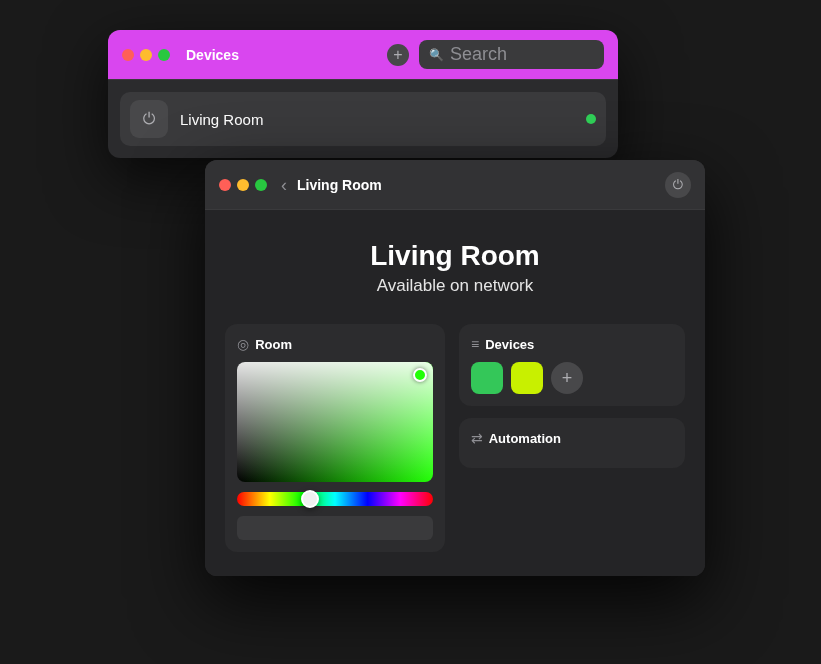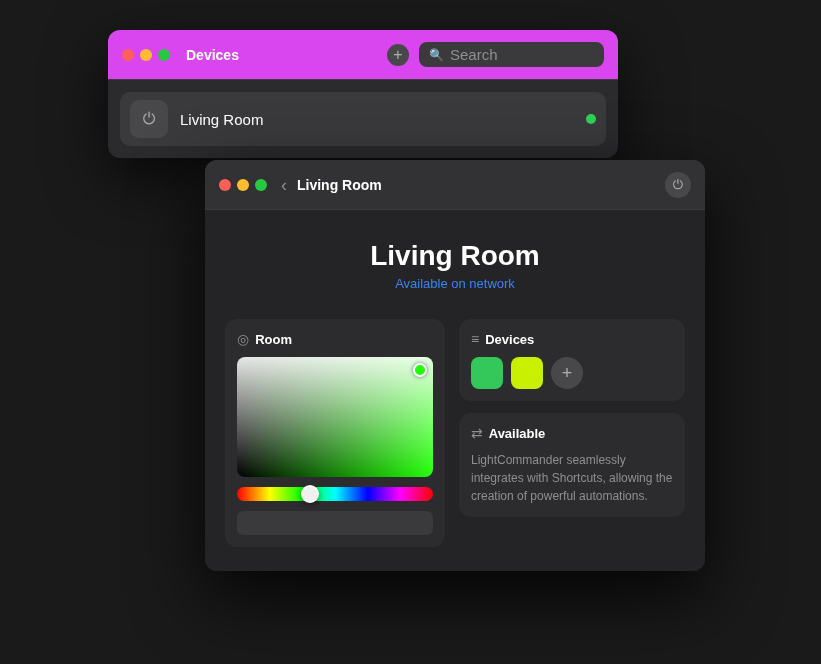--- a/index.html
+++ b/index.html
@@ -90,21 +90,21 @@
     .devices-search-icon {
       color: #8e8e93;
       font-size: 12px;
     }
 
     .devices-search input {
       background: transparent;
       border: none;
       outline: none;
       color: #aeaeb2;
-      font-size: 15px;
+      font-size: 18px;
       width: 100%;
     }
 
     .devices-search input::placeholder { color: #8e8e93; }
 
     .devices-body {
       padding: 12px;
     }
 
     .device-row {
@@ -211,22 +211,22 @@
     }
 
     .room-hero-title {
       font-size: 28px;
       font-weight: 700;
       color: #ffffff;
       margin-bottom: 4px;
     }
 
     .room-hero-subtitle {
-      font-size: 13px;
-      color: #3b82f6;
+      font-size: 17px;
+      color: #e5e5e5;
     }
 
     .room-panels {
       display: flex;
       gap: 14px;
     }
 
     
     .color-panel {
       flex: 0 0 220px;
@@ -469,20 +469,19 @@
           <div class="preset-swatches">
             <button class="preset-swatch" style="background:#34c759;"></button>
             <button class="preset-swatch" style="background:#c8f000;"></button>
             <button class="preset-add">+</button>
           </div>
         </div>
 
         <div class="automation-panel">
           <div class="panel-header">
             <span class="automation-icon">⇄</span>
-            <span class="panel-title">Available</span>
+            <span class="panel-title">Automation</span>
           </div>
-          <p class="automation-text">LightCommander seamlessly integrates with Shortcuts, allowing the creation of powerful automations.</p>
         </div>
       </div>
     </div>
   </div>
 </div>
 
 </body></html>

